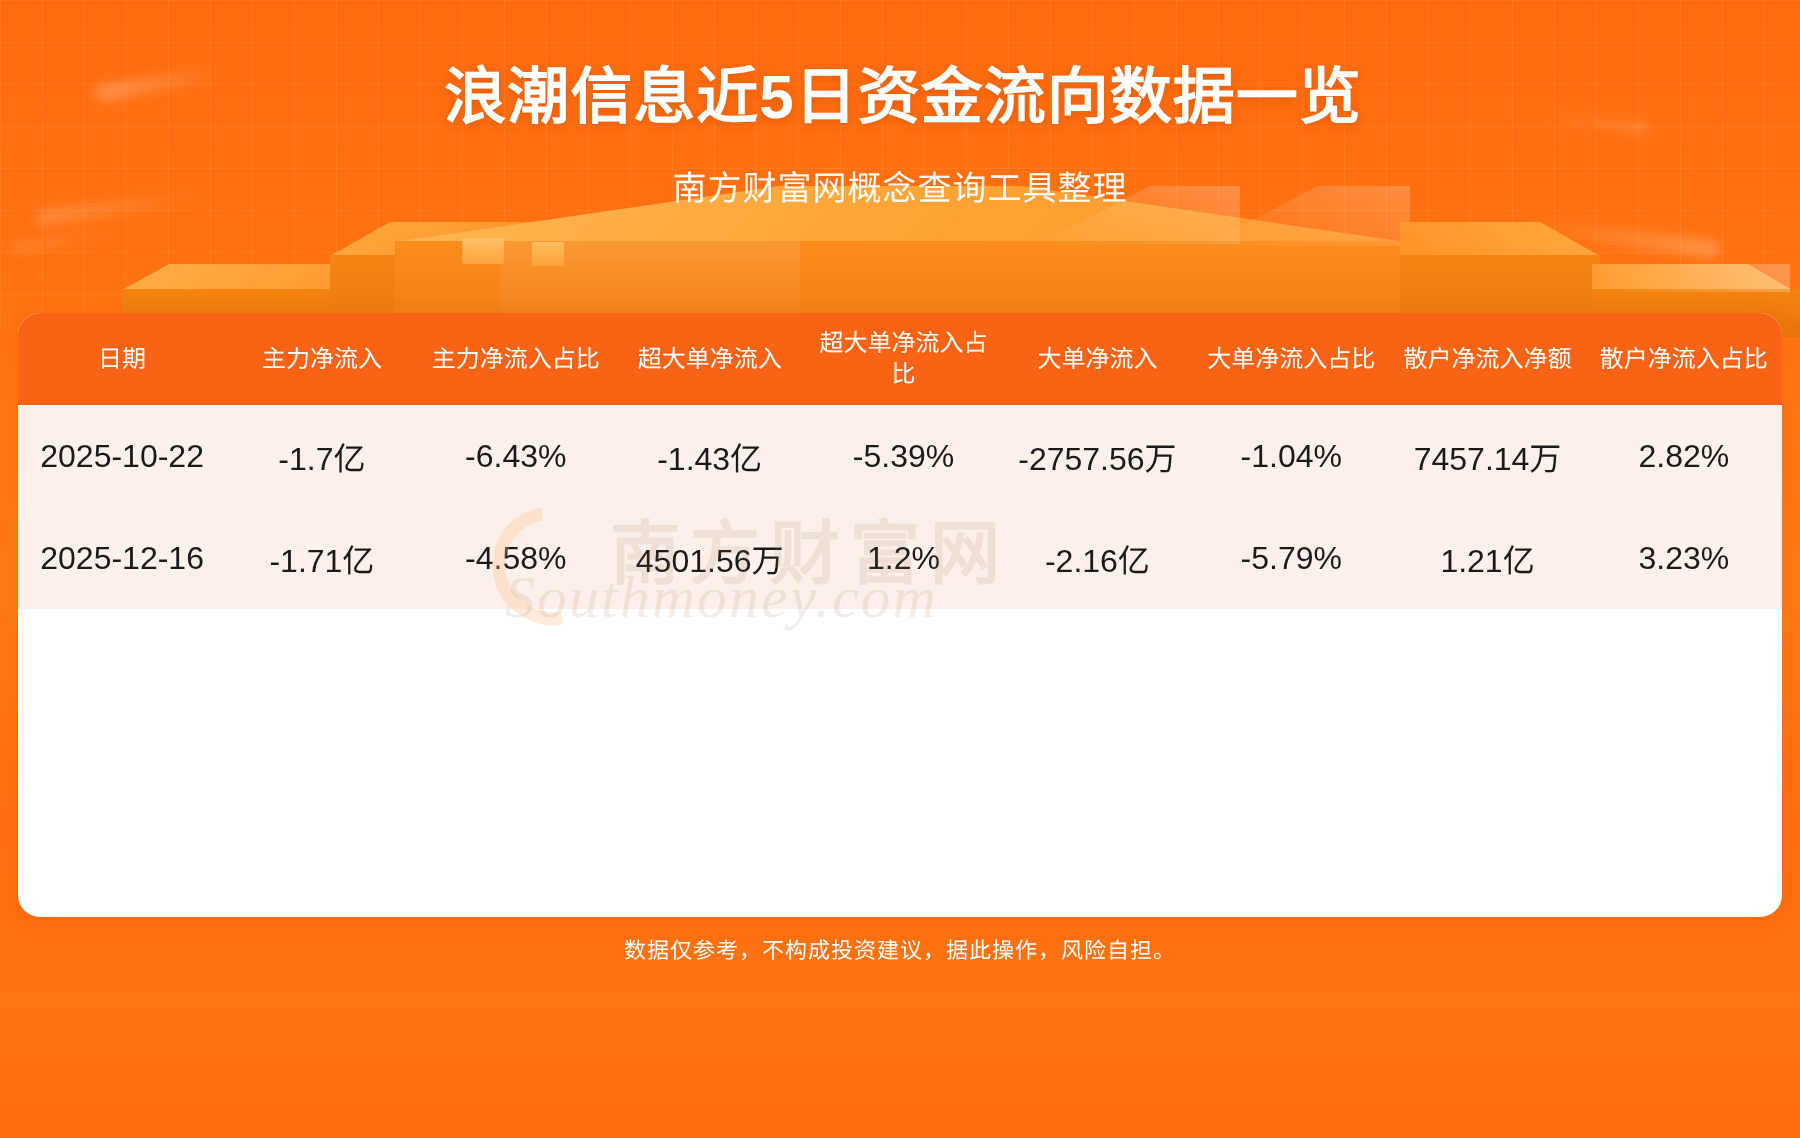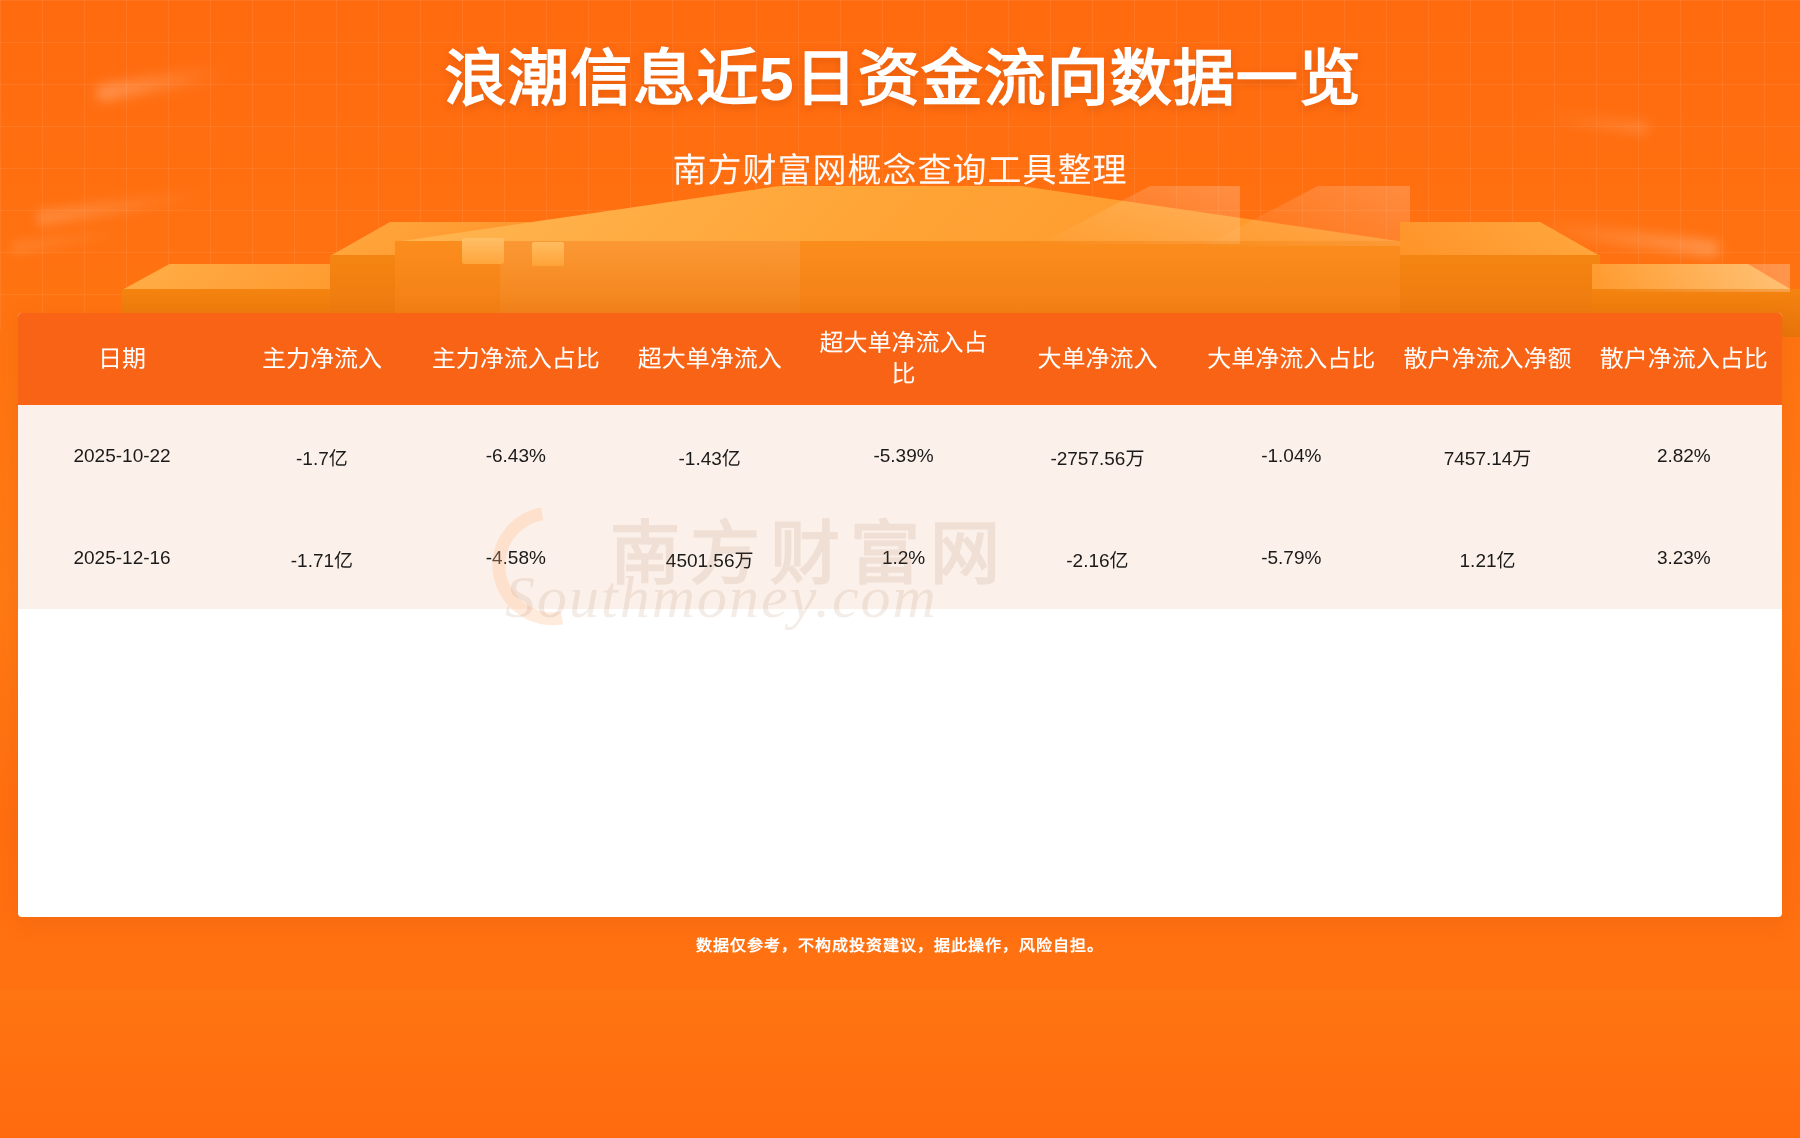--- a/index.html
+++ b/index.html
@@ -134,21 +134,21 @@
     clip-path: polygon(10% 100%, 60% 0%, 100% 0%, 100% 100%);
   }
   .p-sheen-fr {
     left: 1600px; top: 78px; width: 190px; height: 28px;
     background: linear-gradient(250deg, rgba(255,255,255,0.26), rgba(255,255,255,0));
   }
 
   
   .head { position: absolute; left: 0; top: 0; width: 1800px; text-align: center; z-index: 6; }
   .title {
-    margin-top: 42px;
+    margin-top: 60px;
     font-size: 62px;
     line-height: 1.18;
     font-weight: bold;
     color: #FFFFFF;
     letter-spacing: 1px;
     text-shadow: 0 3px 8px rgba(160,55,0,0.28);
     padding-left: 6px;
   }
   .subtitle {
     margin-top: 28px;
@@ -160,42 +160,42 @@
   }
 
   
   .card {
     position: absolute;
     left: 18px;
     top: 313px;
     width: 1764px;
     height: 604px;
     background: #FFFFFF;
-    border-radius: 4px;
+    border-radius: 22px;
     overflow: hidden;
     z-index: 8;
     box-shadow: 0 6px 24px rgba(150,60,0,0.10);
   }
 
   table { width: 100%; border-collapse: collapse; table-layout: fixed; }
 
   thead th {
     background: #F96316;
     color: #FFFFFF;
     font-size: 24px;
     font-weight: normal;
     line-height: 1.28;
     height: 92px;
     padding: 6px 6px;
     text-align: center;
     vertical-align: middle;
   }
 
   tbody td {
-    font-size: 19px;
+    font-size: 32px;
     color: #1A1A1A;
     text-align: center;
     height: 102px;
     vertical-align: middle;
     padding: 8px 6px;
     white-space: nowrap;
   }
   tbody tr.odd  td { background: #FCF1EA; }
   tbody tr.even td { background: #FFFFFF; }
 
@@ -245,25 +245,24 @@
     transform: rotate(35deg);
   }
 
   
   .footer {
     position: absolute;
     left: 0;
     top: 932px;
     width: 1800px;
     text-align: center;
-    font-size: 16px;
+    font-size: 22px;
     color: #FFFFFF;
     letter-spacing: 1px;
     z-index: 6;
-    font-weight: bold;
   }
   .bottom-fill {
     position: absolute;
     left: 0; top: 990px; width: 1800px; height: 148px;
     background: linear-gradient(180deg, #FF7512 0%, #FF6A0F 100%);
   }
 </style>
 </head>
 <body>
 

